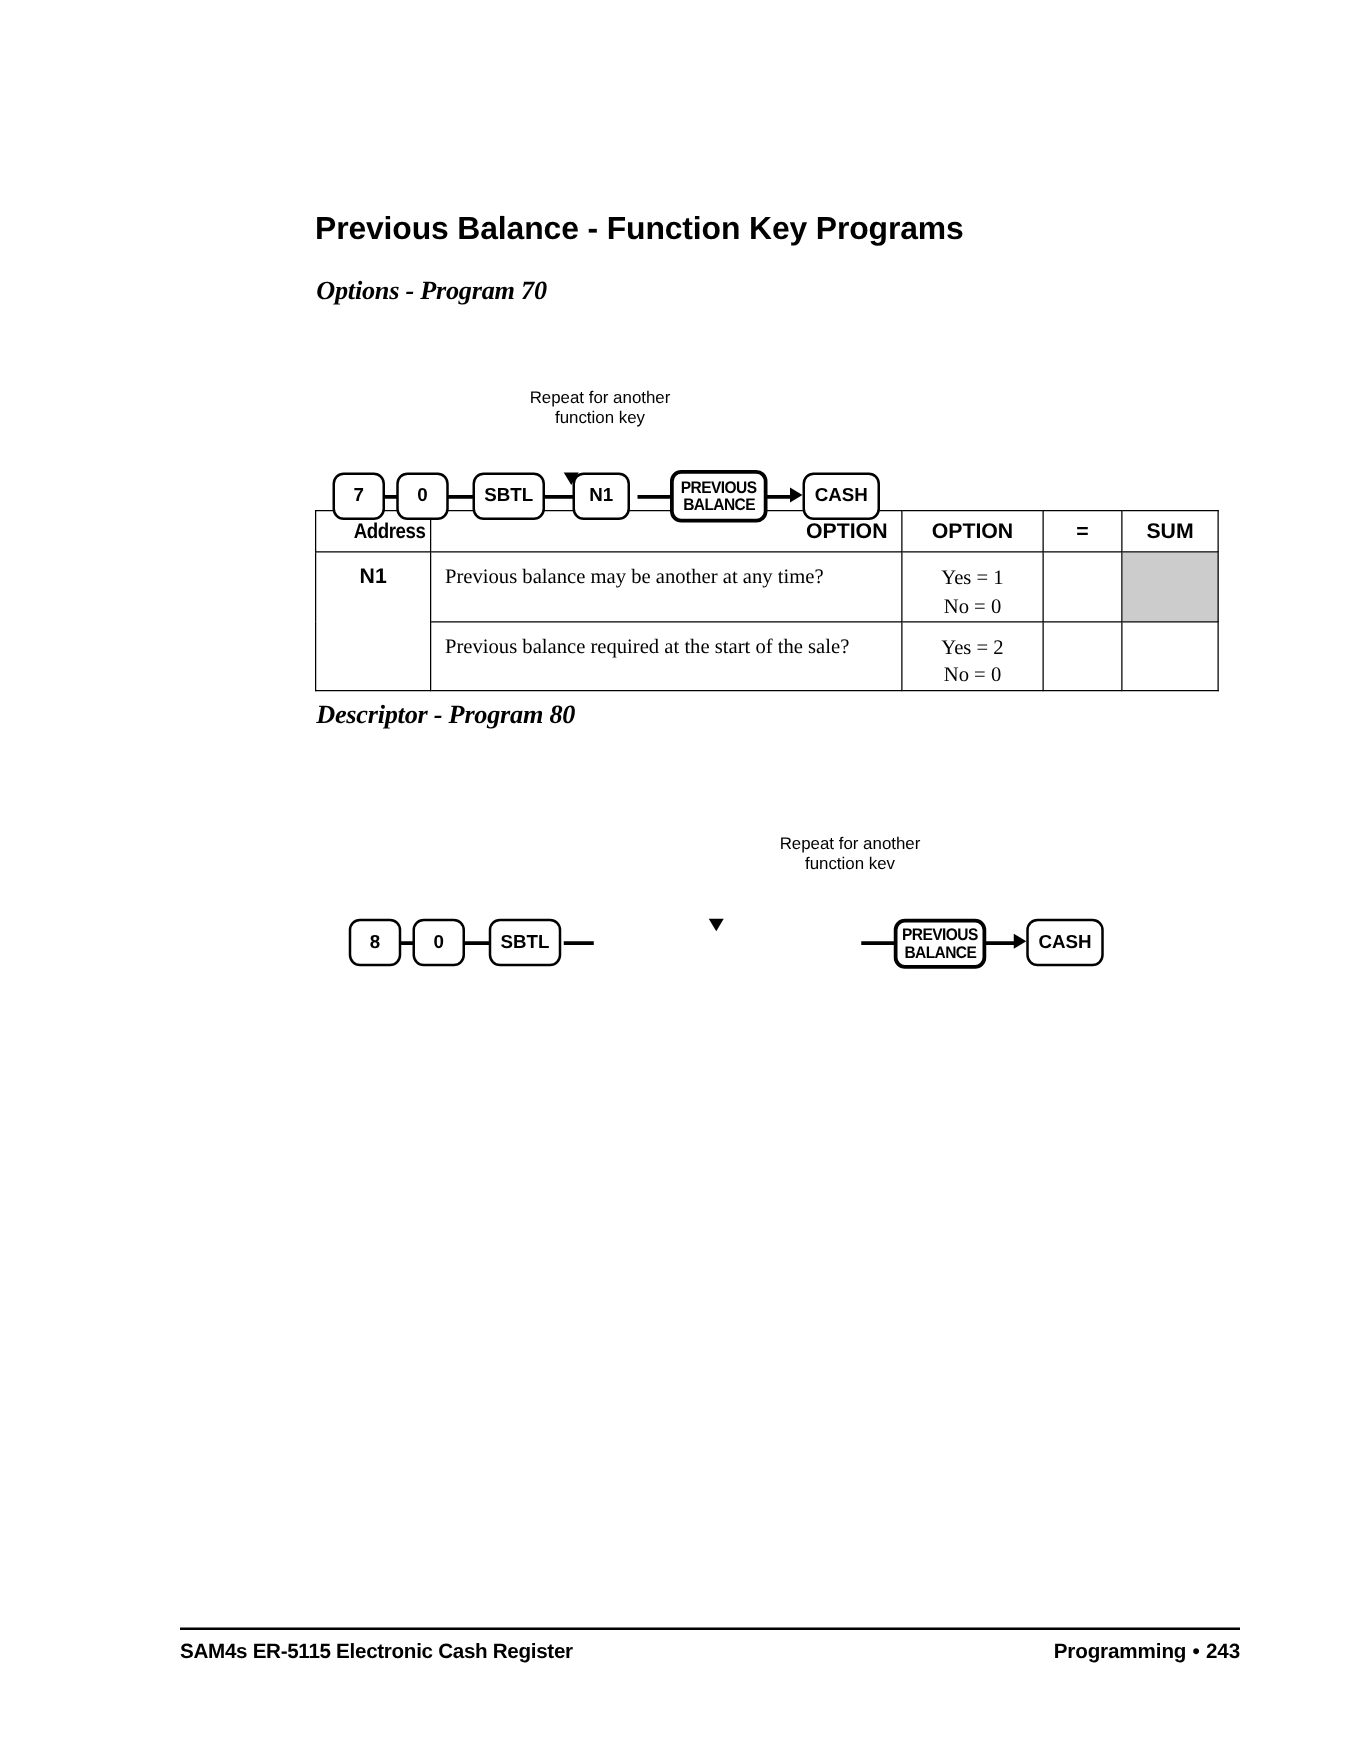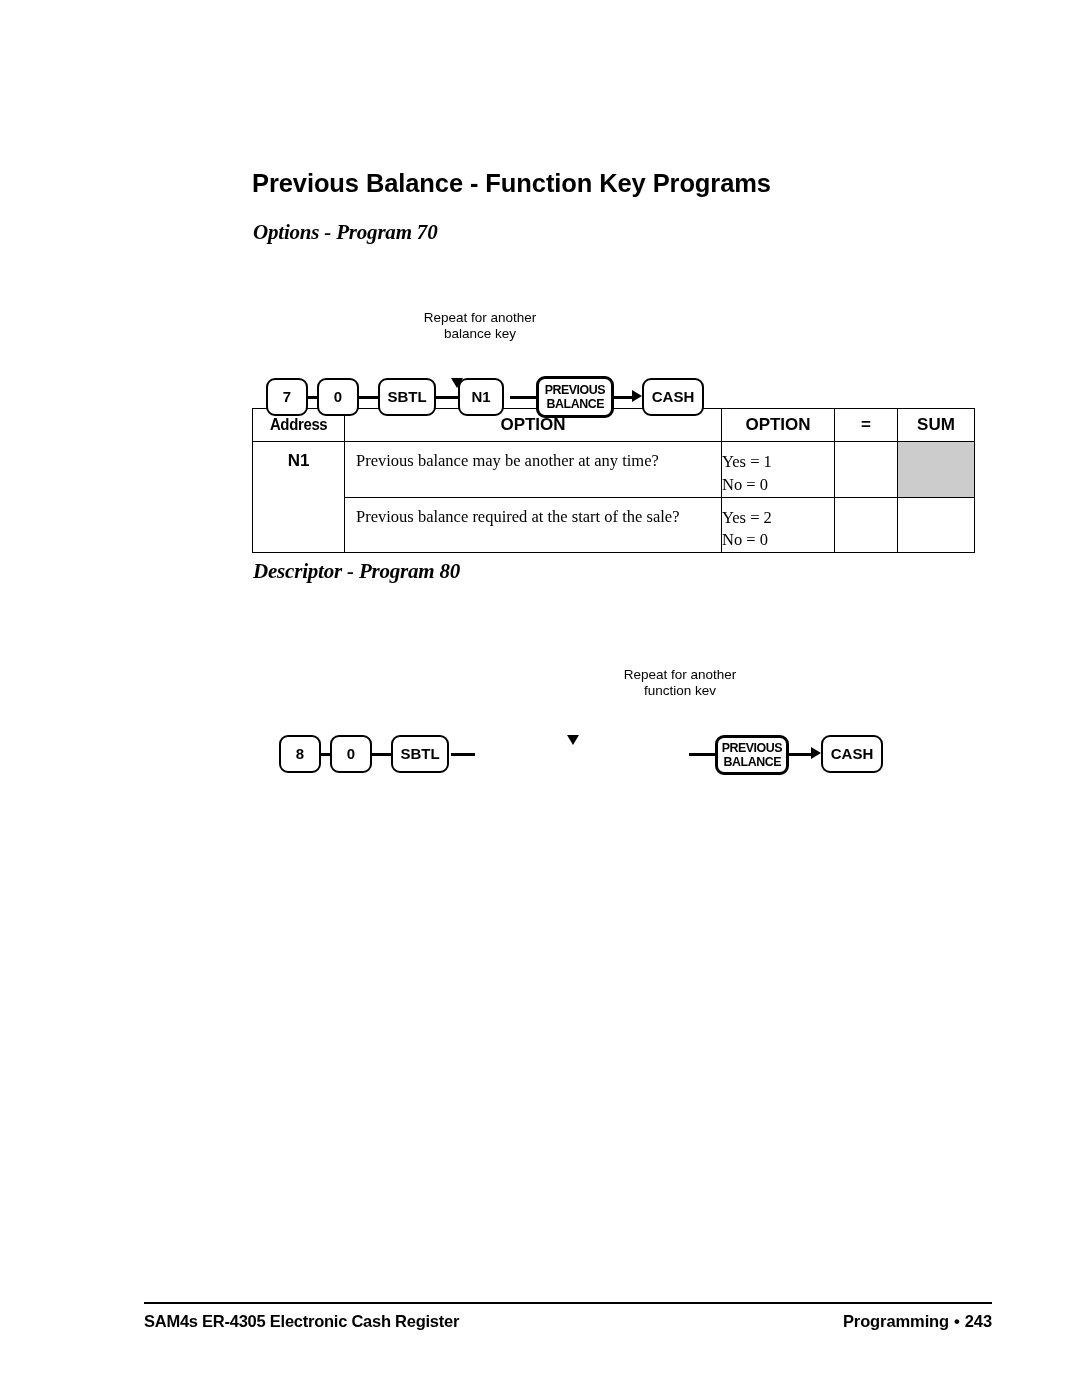--- a/index.html
+++ b/index.html
@@ -122,21 +122,21 @@
   .opt-table td {
     border: 1.6px solid #000;
     padding: 0;
     vertical-align: top;
   }
   .opt-table thead th {
     height: 33px;
     vertical-align: middle;
     font-size: 17px;
     font-weight: bold;
-    text-align: center;
+    text-align: right;
     padding: 0 11px;
   }
   th.col-address {
     text-align: center;
     font-size: 15.5px;
     letter-spacing: -0.4px;
     padding: 0 !important;
   }
   th.col-address span { display: inline-block; transform: scaleX(0.88); }
   th.col-value, th.col-eq, th.col-sum {
@@ -151,20 +151,21 @@
   }
   td.cell-option {
     font-family: "Liberation Serif", serif;
     font-size: 16.5px;
     padding: 9px 0 0 11px;
     line-height: 1.25;
   }
   td.cell-value {
     font-family: "Liberation Serif", serif;
     font-size: 16.5px;
+    text-align: center;
     padding-top: 9px;
     line-height: 1.38;
   }
   td.cell-value .v-line { display: block; }
   td.cell-sum.shaded { background: #cccccc; }
   tr.data-row { height: 48px; }
 
   
   .footer-rule {
     position: absolute;
@@ -200,21 +201,21 @@
 <div class="page">
 
   <h1 class="page-title">Previous Balance - Function Key Programs</h1>
 
   <h2 class="section-heading" id="heading-options">Options - Program 70</h2>
 
   <div class="diagram" style="left:252px; top:268px; width:450px; height:120px;">
 
     <div class="repeat-note" style="left:128px; top:0px; width:200px;">
       <span>Repeat for another</span><br>
-      <span>balance key</span>
+      <span>function key</span>
     </div>
 
     <div class="loop-v" style="left:308px; top:42px; height:33px;"></div>
     <div class="loop-h" style="left:204px; top:42px; width:107px;"></div>
     <div class="loop-v" style="left:204px; top:42px; height:28px;"></div>
     <div class="arrow-down" style="left:199px; top:68px;"></div>
 
     <div class="connector" style="left:50px; top:86px; width:22px;"></div>
     <div class="connector" style="left:100px; top:86px; width:32px;"></div>
     <div class="connector" style="left:178px; top:86px; width:34px;"></div>
@@ -318,18 +319,18 @@
     <div class="key thick" style="left:450px; top:68px; width:74px; height:40px; flex-direction:column;">
       <span class="lbl cond">PREVIOUS</span>
       <span class="lbl cond">BALANCE</span>
     </div>
     <div class="key" style="left:556px; top:68px; width:62px; height:38px;">
       <span class="lbl">CASH</span>
     </div>
   </div>
 
   <div class="footer-rule"></div>
-  <div class="footer-left">SAM4s ER-4305 Electronic Cash Register</div>
+  <div class="footer-left">SAM4s ER-5115 Electronic Cash Register</div>
   <div class="footer-right">
     <span>Programming</span><span class="dot">•</span><span>243</span>
   </div>
 
 </div>
 
 </body></html>

